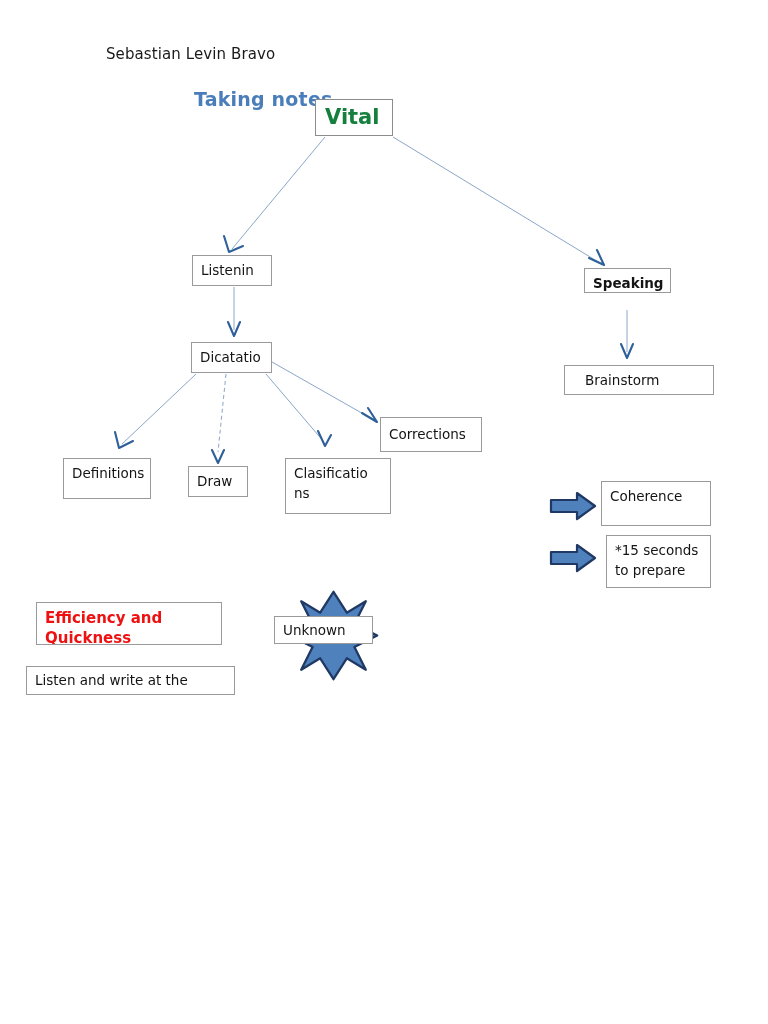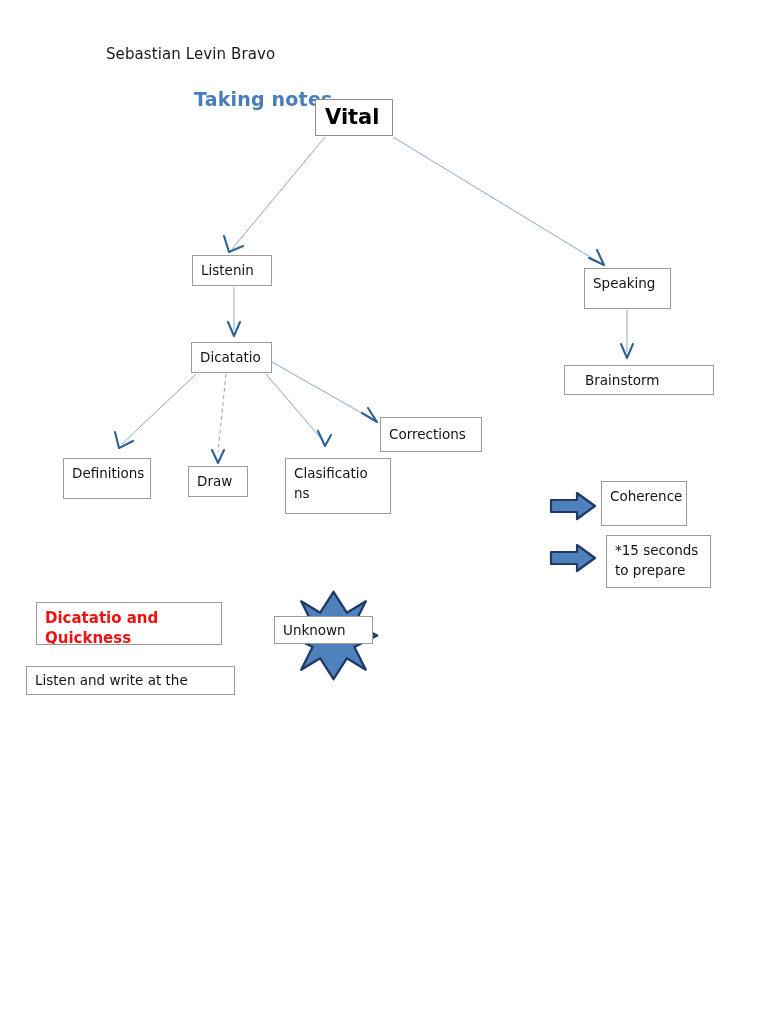--- a/index.html
+++ b/index.html
@@ -66,36 +66,36 @@
   }
 
   
   .node-vital {
     left: 315px;
     top: 99px;
     width: 78px;
     height: 37px;
     font-size: 21px;
     font-weight: bold;
-    color: #000000;
+    color: #15803d;
     border: 1px solid #8c8c8c;
     padding: 0 0 0 9px;
     z-index: 5;
   }
 
   .node-listening { left: 192px; top: 255px;  width: 80px;  height: 31px; }
-  .node-speaking  { left: 584px; top: 268px;  width: 87px;  height: 41px; }
+  .node-speaking  { left: 584px; top: 268px;  width: 87px;  height: 25px; font-weight: bold; }
   .node-dictation { left: 191px; top: 342px;  width: 81px;  height: 31px; }
   .node-brainstorm{ left: 564px; top: 365px;  width: 150px; height: 30px; padding-left: 20px; }
   .node-corrections{left: 380px; top: 405px;  width: 102px; height: 35px; margin-top: 12px; }
   .node-definitions{left: 63px;  top: 458px;  width: 88px;  height: 41px; }
   .node-draw      { left: 188px; top: 466px;  width: 60px;  height: 31px; }
   .node-classifications{left: 285px; top: 458px; width: 106px; height: 56px; }
 
-  .node-coherence { left: 601px; top: 481px;  width: 86px; height: 45px; }
+  .node-coherence { left: 601px; top: 481px;  width: 110px; height: 45px; }
   .node-fifteen   { left: 606px; top: 535px;  width: 105px; height: 53px; }
 
   .node-efficiency {
     left: 36px; top: 602px; width: 186px; height: 43px;
     border: 1px solid #9a9a9a;
     color: #ee1111;
     font-weight: bold;
     font-size: 15px;
     line-height: 1.35;
     padding: 5px 8px 0 8px;
@@ -180,19 +180,19 @@
   <div class="node node-definitions">Definitions</div>
 
   <div class="node node-draw center">Draw</div>
 
   <div class="node node-classifications">Clasificatio ns</div>
 
   <div class="node node-coherence">Coherence</div>
 
   <div class="node node-fifteen">*15 seconds to prepare</div>
 
-  <div class="node node-efficiency">Dicatatio and Quickness</div>
+  <div class="node node-efficiency">Efficiency and Quickness</div>
 
   <div class="node node-listenwrite center">Listen and write at the</div>
 
   <div class="node node-unknown">Unknown</div>
 
 </div>
 
 </body></html>

